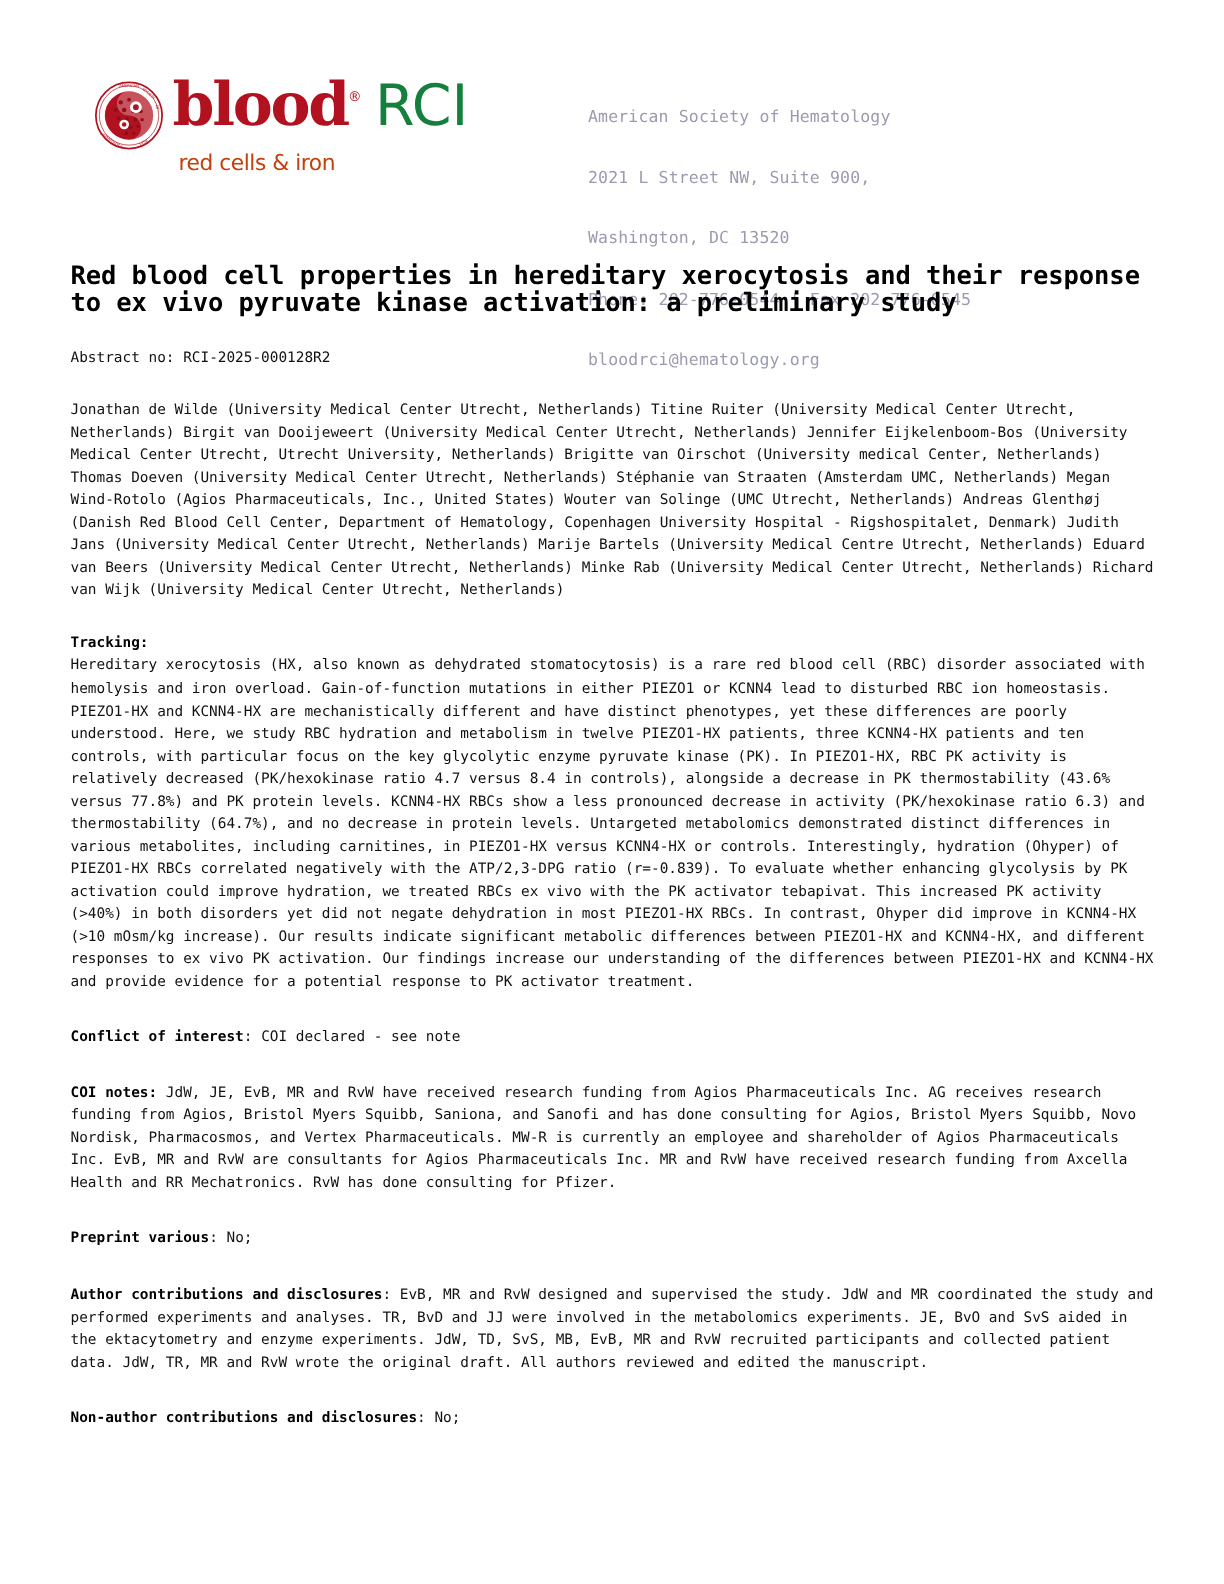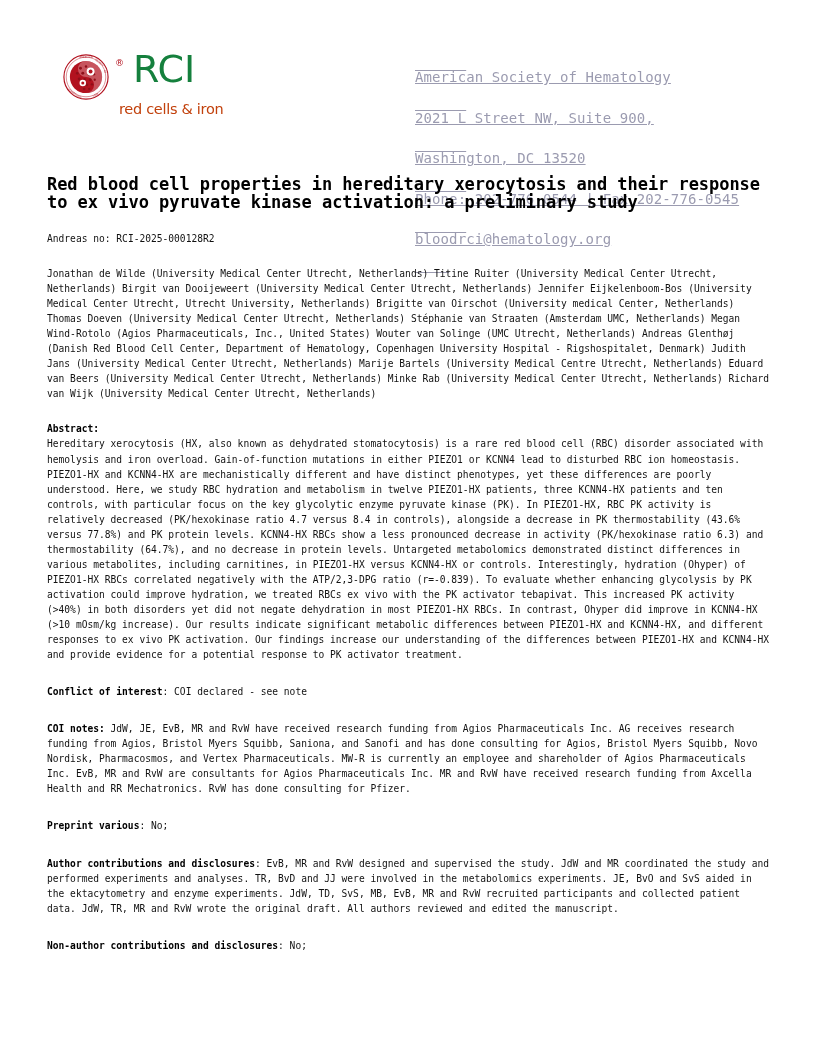--- a/index.html
+++ b/index.html
@@ -83,29 +83,28 @@
     font-family: "DejaVu Sans", "Liberation Sans", sans-serif;
     font-size: 14.5px;
     color: #c2410c;
     letter-spacing: -0.3px;
     margin-left: 56px;
     margin-top: 1px;
   }
 
   .address {
     position: absolute;
-    left: 415px;
+    left: 392px;
     top: 0px;
     font-family: "DejaVu Sans Mono", "Liberation Mono", monospace;
-    font-size: 14px;
+    font-size: 11px;
     line-height: 13.5px;
     color: #9b9bb0;
     letter-spacing: 0.1px;
     white-space: pre;
-    text-decoration: underline;
   }
   .address .addr-line { display: block; }
 
   
   .content {
     position: absolute;
     left: 47px;
     top: 176px;
     width: 722px;
   }
@@ -186,20 +185,21 @@
             <circle cx="46" cy="76" r="2.8"></circle>
               <circle cx="57" cy="76" r="2.5"></circle>
           </g>
           <circle cx="60" cy="38" r="8.5" fill="#ffffff"></circle>
           <circle cx="60" cy="38" r="4.2" fill="#b2121f"></circle>
           <circle cx="43" cy="63" r="7.0" fill="#ffffff"></circle>
           <circle cx="43" cy="63" r="3.3" fill="#b2121f"></circle>
         </svg>
 
         <div class="wordmark">
+          <span class="wm-blood">blood</span>
           <span class="wm-reg">®</span>
           <span class="wm-rci">RCI</span>
         </div>
       </div>
       <div class="tagline">red cells &amp; iron</div>
     </div>
 
     <div class="address">
       <span class="addr-line">American Society of Hematology</span>
       <span class="addr-line">2021 L Street NW, Suite 900,</span>
@@ -207,27 +207,27 @@
       <span class="addr-line">Phone: 202-776-0544 | Fax 202-776-0545</span>
       <span class="addr-line">bloodrci@hematology.org</span>
     </div>
   </div>
 
   <div class="content">
 
     <div class="doc-title">Red blood cell properties in hereditary xerocytosis and their response to ex vivo pyruvate kinase activation: a preliminary study</div>
 
     <div class="tracking">
-      <span>Andreas no:</span><span>&nbsp;</span><span>RCI-2025-000128R2</span>
+      <span>Abstract no:</span><span>&nbsp;</span><span>RCI-2025-000128R2</span>
     </div>
 
     <div class="authors">Jonathan de Wilde (University Medical Center Utrecht, Netherlands) Titine Ruiter (University Medical Center Utrecht, Netherlands) Birgit van Dooijeweert (University Medical Center Utrecht, Netherlands) Jennifer Eijkelenboom-Bos (University Medical Center Utrecht, Utrecht University, Netherlands) Brigitte van Oirschot (University medical Center, Netherlands) Thomas Doeven (University Medical Center Utrecht, Netherlands) Stéphanie van Straaten (Amsterdam UMC, Netherlands) Megan Wind-Rotolo (Agios Pharmaceuticals, Inc., United States) Wouter van Solinge (UMC Utrecht, Netherlands) Andreas Glenthøj (Danish Red Blood Cell Center, Department of Hematology, Copenhagen University Hospital - Rigshospitalet, Denmark) Judith Jans (University Medical Center Utrecht, Netherlands) Marije Bartels (University Medical Centre Utrecht, Netherlands) Eduard van Beers (University Medical Center Utrecht, Netherlands) Minke Rab (University Medical Center Utrecht, Netherlands) Richard van Wijk (University Medical Center Utrecht, Netherlands)</div>
 
     <div class="section">
-      <div class="section-label">Abstract:</div>
+      <div class="section-label">Tracking:</div>
       <div class="abstract-body">Hereditary xerocytosis (HX, also known as dehydrated stomatocytosis) is a rare red blood cell (RBC) disorder associated with hemolysis and iron overload. Gain-of-function mutations in either PIEZO1 or KCNN4 lead to disturbed RBC ion homeostasis. PIEZO1-HX and KCNN4-HX are mechanistically different and have distinct phenotypes, yet these differences are poorly understood. Here, we study RBC hydration and metabolism in twelve PIEZO1-HX patients, three KCNN4-HX patients and ten controls, with particular focus on the key glycolytic enzyme pyruvate kinase (PK). In PIEZO1-HX, RBC PK activity is relatively decreased (PK/hexokinase ratio 4.7 versus 8.4 in controls), alongside a decrease in PK thermostability (43.6% versus 77.8%) and PK protein levels. KCNN4-HX RBCs show a less pronounced decrease in activity (PK/hexokinase ratio 6.3) and thermostability (64.7%), and no decrease in protein levels. Untargeted metabolomics demonstrated distinct differences in various metabolites, including carnitines, in PIEZO1-HX versus KCNN4-HX or controls. Interestingly, hydration (Ohyper) of PIEZO1-HX RBCs correlated negatively with the ATP/2,3-DPG ratio (r=-0.839). To evaluate whether enhancing glycolysis by PK activation could improve hydration, we treated RBCs ex vivo with the PK activator tebapivat. This increased PK activity (&gt;40%) in both disorders yet did not negate dehydration in most PIEZO1-HX RBCs. In contrast, Ohyper did improve in KCNN4-HX (&gt;10 mOsm/kg increase). Our results indicate significant metabolic differences between PIEZO1-HX and KCNN4-HX, and different responses to ex vivo PK activation. Our findings increase our understanding of the differences between PIEZO1-HX and KCNN4-HX and provide evidence for a potential response to PK activator treatment.</div>
     </div>
 
     <div class="section block-gap-md">
       <span class="section-label">Conflict of interest</span><span>:</span><span class="inline-text"> COI declared - see note</span>
     </div>
 
     <div class="section block-gap-md">
       <span class="section-label">COI notes:</span><span class="inline-text"> JdW, JE, EvB, MR and RvW have received research funding from Agios Pharmaceuticals Inc. AG receives research funding from Agios, Bristol Myers Squibb, Saniona, and Sanofi and has done consulting for Agios, Bristol Myers Squibb, Novo Nordisk, Pharmacosmos, and Vertex Pharmaceuticals. MW-R is currently an employee and shareholder of Agios Pharmaceuticals Inc. EvB, MR and RvW are consultants for Agios Pharmaceuticals Inc. MR and RvW have received research funding from Axcella Health and RR Mechatronics. RvW has done consulting for Pfizer.</span>
     </div>

